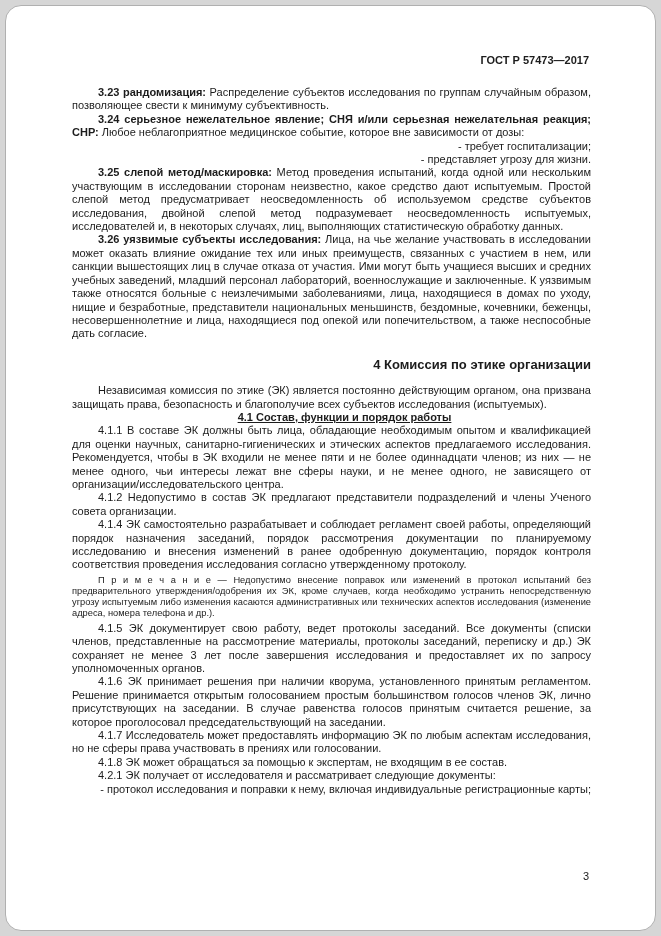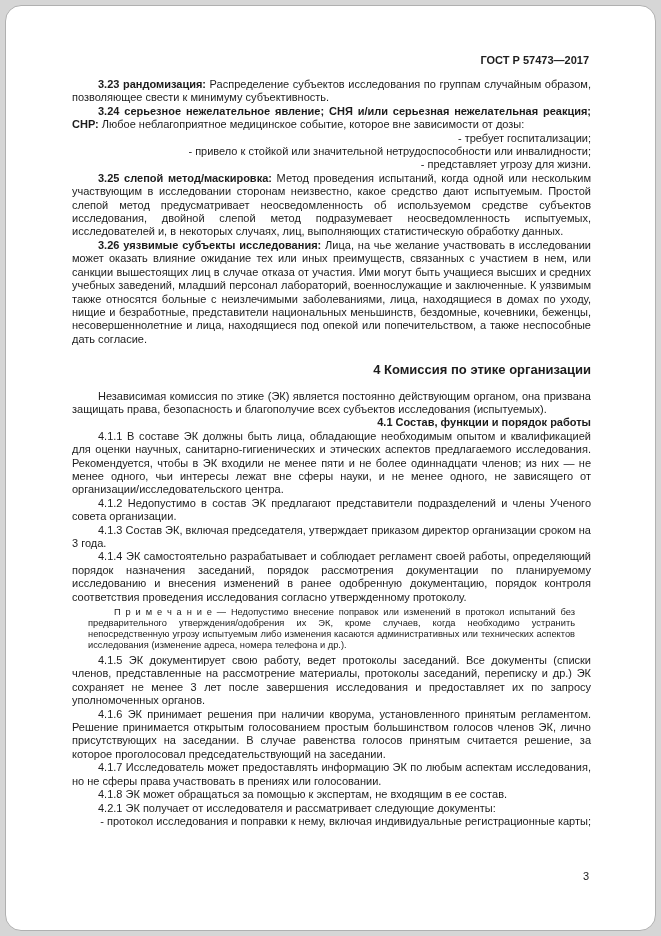--- a/index.html
+++ b/index.html
@@ -18,37 +18,37 @@
     background: #ffffff;
     border: 1px solid #b0b0b0;
     border-radius: 16px;
     overflow: hidden;
   }
   .doc-header {
     position: absolute; top: 48px; right: 66px;
     font-size: 11px; font-weight: bold;
   }
   .content {
-    position: absolute; top: 72px; left: 66px; width: 519px;
+    position: absolute; top: 80px; left: 66px; width: 519px;
     font-size: 11px; line-height: 13.4px;
     text-align: justify;
   }
   p { margin: 0; }
   .para { text-indent: 26px; }
   .term { font-weight: bold; }
   .list-item { padding-left: 26px; text-align: right; }
   .section-title {
     font-size: 13px; font-weight: bold;
     margin: 17px 0 13px 0;
     text-indent: 10px; text-align: right;
   }
-  .subhead { font-weight: bold; text-indent: 26px; text-align: right; }
+  .subhead { font-weight: bold; text-indent: 26px; text-align: center; text-decoration: underline; }
   .note {
     font-size: 9.3px; line-height: 11px;
-    text-indent: 26px; margin: 3px 16px;
+    text-indent: 26px; margin: 3px 0;
     text-align: justify;
   }
   .page-number {
     position: absolute; bottom: 48px; right: 66px;
     font-size: 11px;
   }
 </style>
 </head>
 <body>
 
@@ -57,36 +57,34 @@
 
     <div class="doc-header">ГОСТ Р 57473—2017</div>
 
     <div class="content">
 
       <p class="para"><b class="term">3.23 рандомизация:</b> <span>Распределение субъектов исследования по группам случайным образом, позволяющее свести к минимуму субъективность.</span></p>
 
       <p class="para"><b class="term">3.24 серьезное нежелательное явление; СНЯ и/или серьезная нежелательная реакция; СНР:</b> <span>Любое неблагоприятное медицинское событие, которое вне зависимости от дозы:</span></p>
 
       <p class="list-item">- требует госпитализации;</p>
-      <p class="list-item">- привело к стойкой или значительной нетрудоспособности или инвалидности;</p>
       <p class="list-item">- представляет угрозу для жизни.</p>
 
       <p class="para"><b class="term">3.25 слепой метод/маскировка:</b> <span>Метод проведения испытаний, когда одной или нескольким участвующим в исследовании сторонам неизвестно, какое средство дают испытуемым. Простой слепой метод предусматривает неосведомленность об используемом средстве субъектов исследования, двойной слепой метод подразумевает неосведомленность испытуемых, исследователей и, в некоторых случаях, лиц, выполняющих статистическую обработку данных.</span></p>
 
       <p class="para"><b class="term">3.26 уязвимые субъекты исследования:</b> <span>Лица, на чье желание участвовать в исследовании может оказать влияние ожидание тех или иных преимуществ, связанных с участием в нем, или санкции вышестоящих лиц в случае отказа от участия. Ими могут быть учащиеся высших и средних учебных заведений, младший персонал лабораторий, военнослужащие и заключенные. К уязвимым также относятся больные с неизлечимыми заболеваниями, лица, находящиеся в домах по уходу, нищие и безработные, представители национальных меньшинств, бездомные, кочевники, беженцы, несовершеннолетние и лица, находящиеся под опекой или попечительством, а также неспособные дать согласие.</span></p>
 
       <h2 class="section-title">4 Комиссия по этике организации</h2>
 
       <p class="para">Независимая комиссия по этике (ЭК) является постоянно действующим органом, она призвана защищать права, безопасность и благополучие всех субъектов исследования (испытуемых).</p>
 
       <p class="subhead">4.1 Состав, функции и порядок работы</p>
 
       <p class="para">4.1.1 В составе ЭК должны быть лица, обладающие необходимым опытом и квалификацией для оценки научных, санитарно-гигиенических и этических аспектов предлагаемого исследования. Рекомендуется, чтобы в ЭК входили не менее пяти и не более одиннадцати членов; из них — не менее одного, чьи интересы лежат вне сферы науки, и не менее одного, не зависящего от организации/исследовательского центра.</p>
       <p class="para">4.1.2 Недопустимо в состав ЭК предлагают представители подразделений и члены Ученого совета организации.</p>
-      <p class="para">4.1.3 Состав ЭК, включая председателя, утверждает приказом директор организации сроком на 3 года.</p>
       <p class="para">4.1.4 ЭК самостоятельно разрабатывает и соблюдает регламент своей работы, определяющий порядок назначения заседаний, порядок рассмотрения документации по планируемому исследованию и внесения изменений в ранее одобренную документацию, порядок контроля соответствия проведения исследования согласно утвержденному протоколу.</p>
 
       <p class="note">П р и м е ч а н и е — Недопустимо внесение поправок или изменений в протокол испытаний без предварительного утверждения/одобрения их ЭК, кроме случаев, когда необходимо устранить непосредственную угрозу испытуемым либо изменения касаются административных или технических аспектов исследования (изменение адреса, номера телефона и др.).</p>
 
       <p class="para">4.1.5 ЭК документирует свою работу, ведет протоколы заседаний. Все документы (списки членов, представленные на рассмотрение материалы, протоколы заседаний, переписку и др.) ЭК сохраняет не менее 3 лет после завершения исследования и предоставляет их по запросу уполномоченных органов.</p>
       <p class="para">4.1.6 ЭК принимает решения при наличии кворума, установленного принятым регламентом. Решение принимается открытым голосованием простым большинством голосов членов ЭК, лично присутствующих на заседании. В случае равенства голосов принятым считается решение, за которое проголосовал председательствующий на заседании.</p>
       <p class="para">4.1.7 Исследователь может предоставлять информацию ЭК по любым аспектам исследования, но не сферы права участвовать в прениях или голосовании.</p>
       <p class="para">4.1.8 ЭК может обращаться за помощью к экспертам, не входящим в ее состав.</p>
 
 

